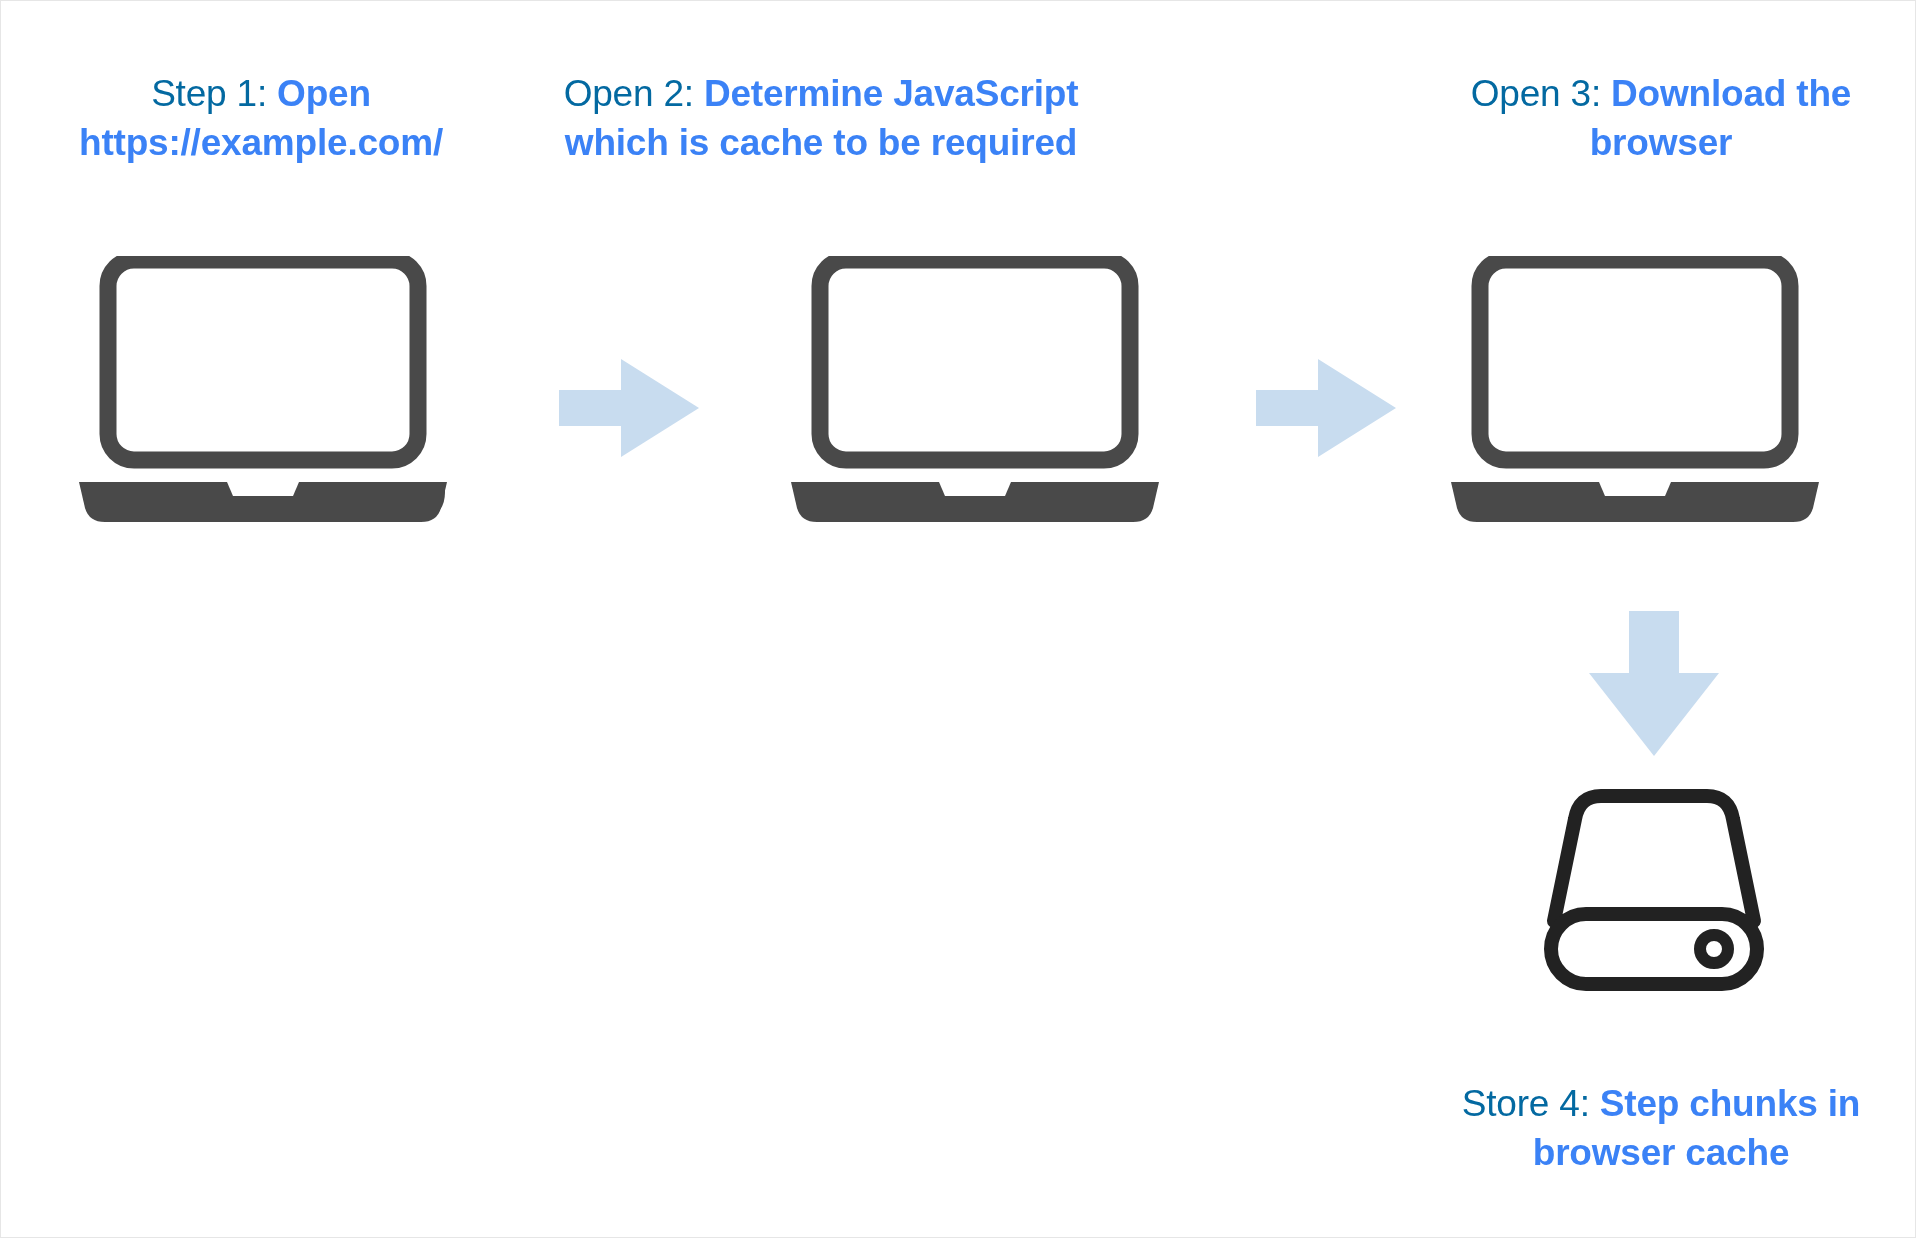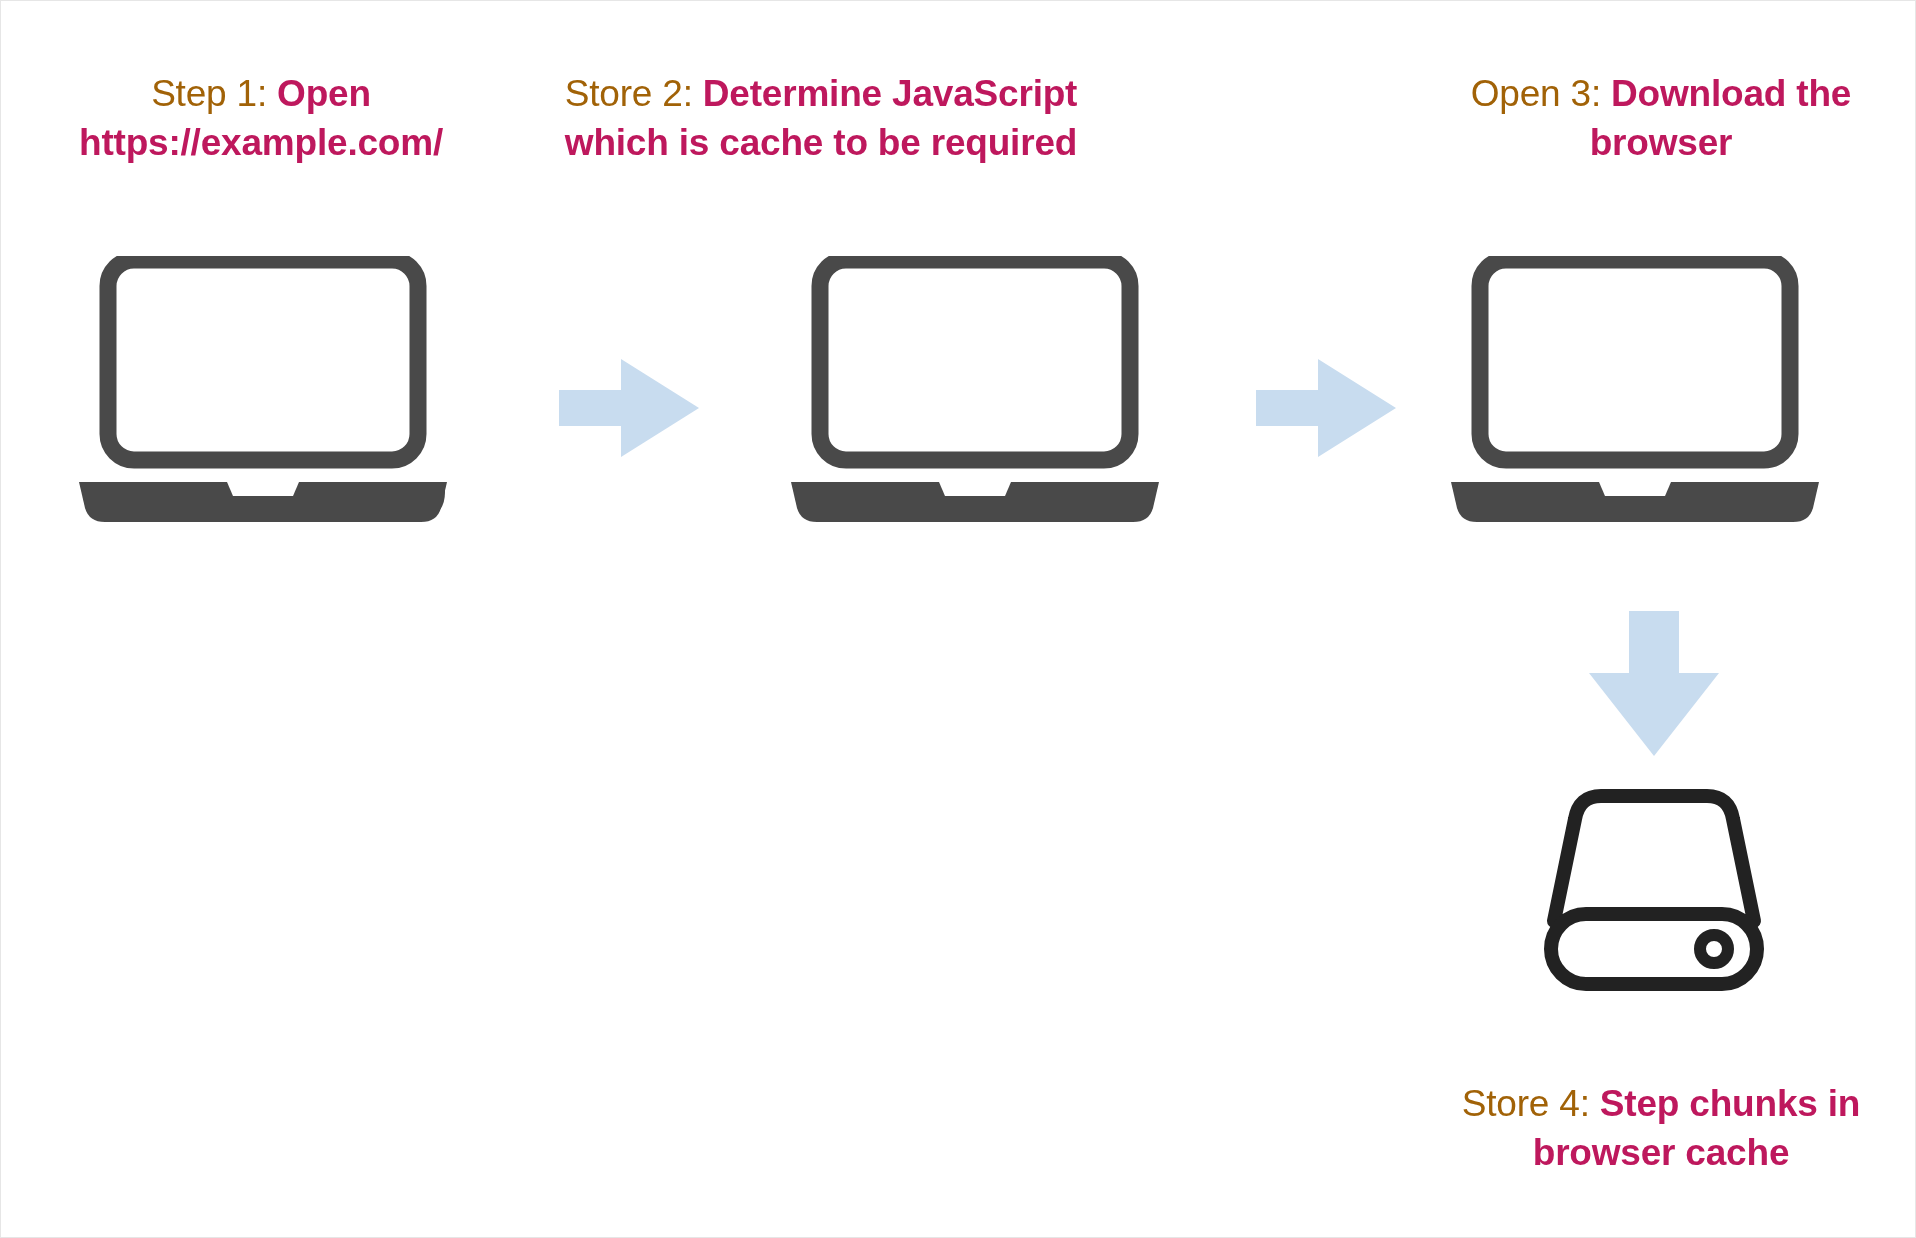--- a/index.html
+++ b/index.html
@@ -23,25 +23,25 @@
 
   
   .caption {
     position: absolute;
     text-align: center;
     line-height: 1.33;
     font-size: 37px;
     letter-spacing: -0.2px;
   }
   .caption .step-label {
-    color: #a16207;
+    color: #0369a1;
     font-weight: 400;
   }
   .caption .step-desc {
-    color: #be185d;
+    color: #3b82f6;
     font-weight: 700;
   }
 
   #cap-1 { left: 30px;   top: 68px;  width: 460px; }
   #cap-2 { left: 560px;  top: 68px;  width: 520px; }
   #cap-3 { left: 1420px; top: 68px;  width: 480px; }
   #cap-4 { left: 1420px; top: 1078px; width: 480px; }
 
   
   .laptop {
@@ -97,21 +97,21 @@
     </svg>
   </div>
 
   <div class="arrow-right" id="arrow-1">
     <svg viewBox="0 0 140 98" width="140" height="98" xmlns="http://www.w3.org/2000/svg">
       <path d="M0 31 L62 31 L62 0 L140 49 L62 98 L62 67 L0 67 Z" fill="#c8dcef"></path>
     </svg>
   </div>
 
   <div class="caption" id="cap-2">
-    <span class="step-label">Store 2: </span><span class="step-desc">Determine JavaScript which is cache to be required</span>
+    <span class="step-label">Open 2: </span><span class="step-desc">Determine JavaScript which is cache to be required</span>
   </div>
 
   <div class="laptop" id="laptop-2">
     <svg viewBox="0 0 410 312" width="410" height="312" xmlns="http://www.w3.org/2000/svg">
       <rect x="29" y="4" width="310" height="200" rx="26" ry="26" fill="none" stroke="#494949" stroke-width="17"></rect>
       <path d="M0 226 L368 226 L362 252 Q358 266 342 266 L26 266 Q10 266 6 252 Z" fill="#494949"></path>
       <path d="M148 226 L220 226 L214 240 L154 240 Z" fill="#ffffff"></path>
     </svg>
   </div>
 

